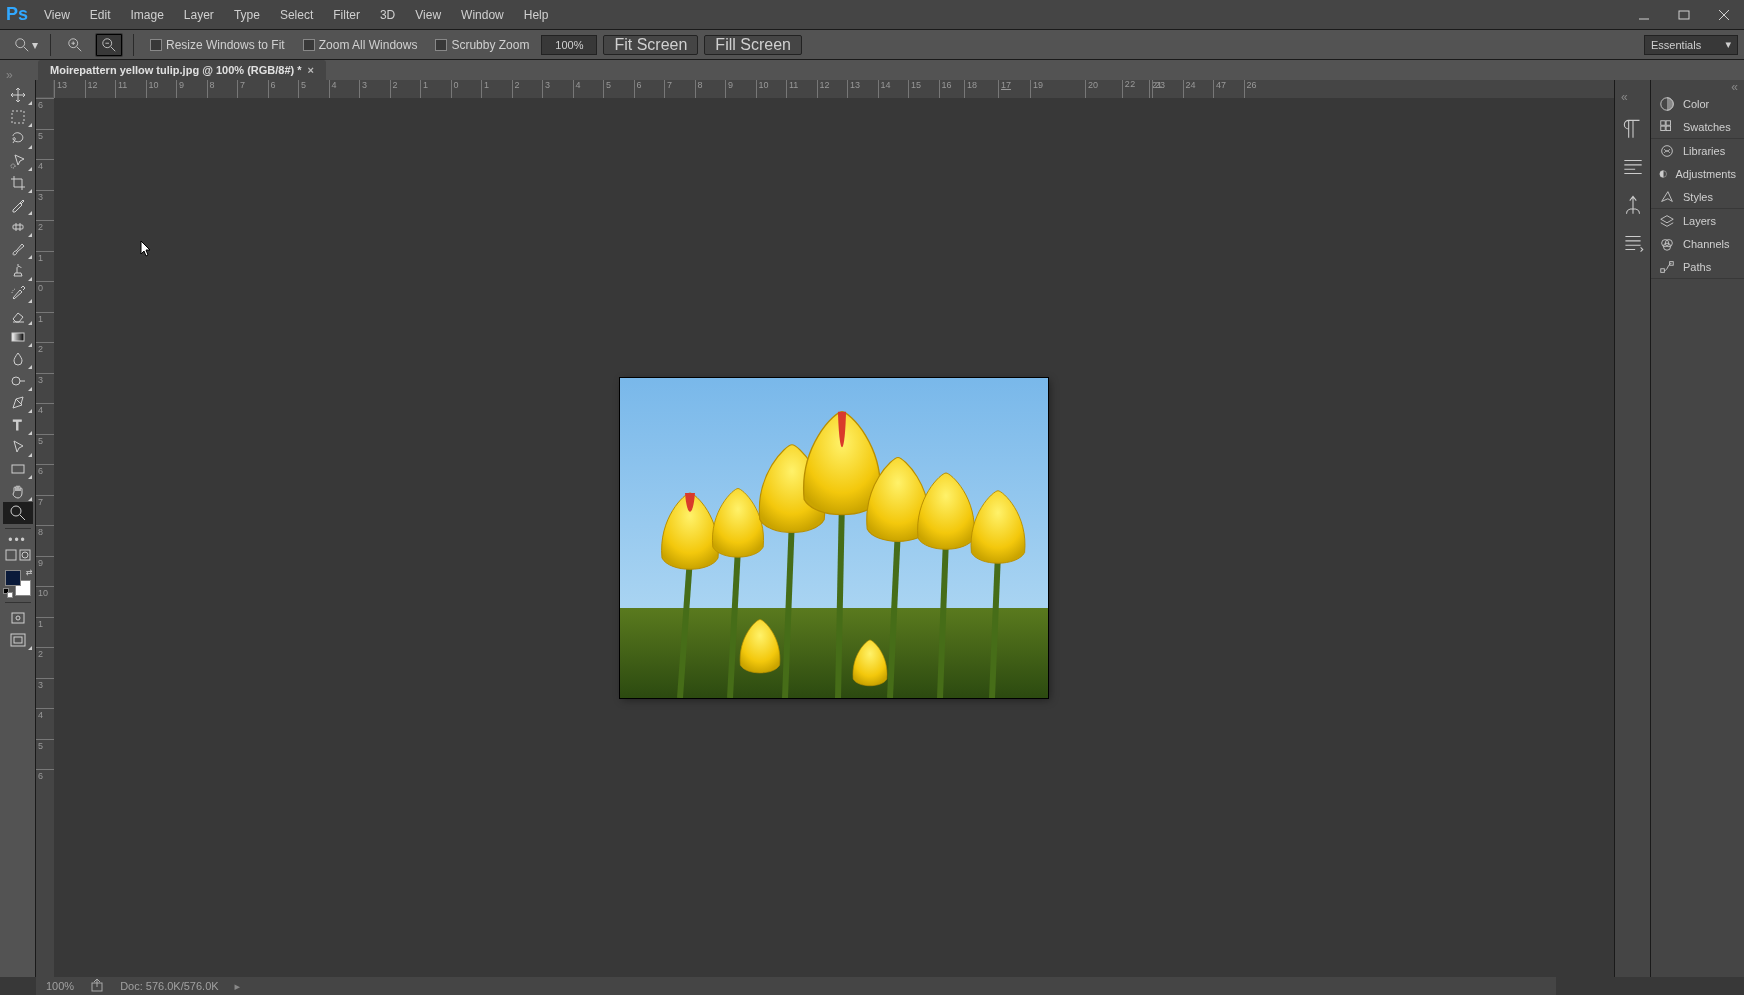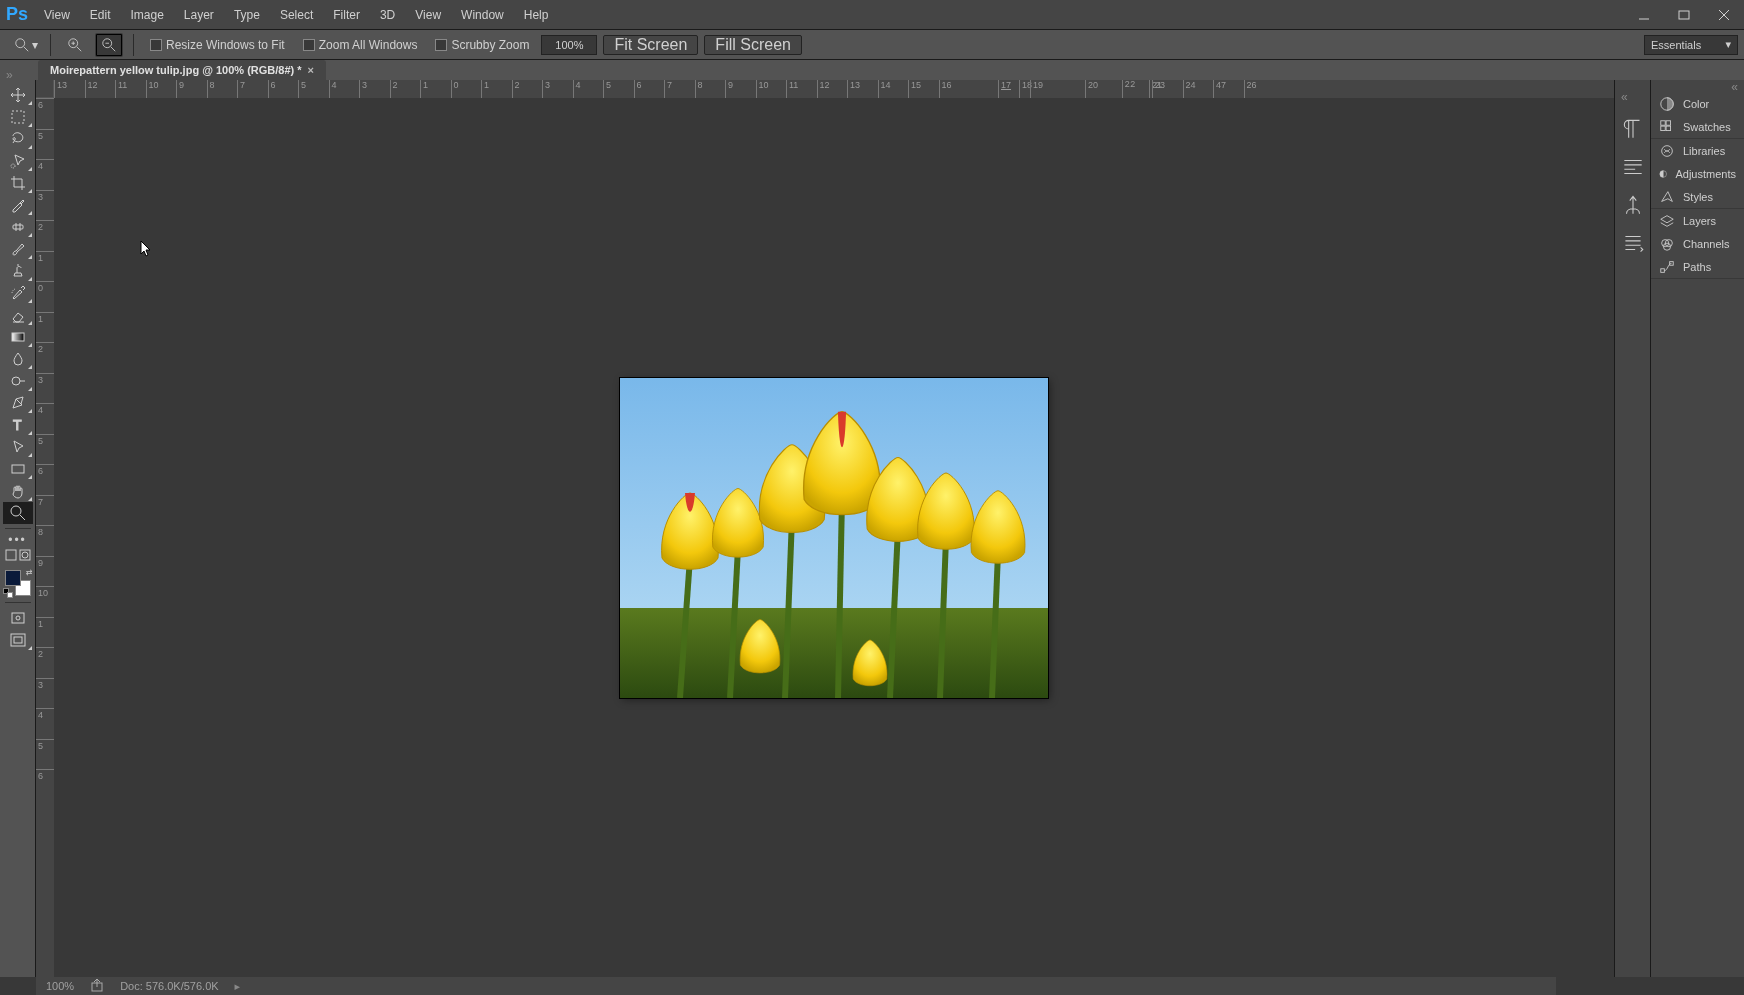--- a/index.html
+++ b/index.html
@@ -441,21 +441,21 @@
         <div class="tick" style="left: 640.5px;">8</div>
         <div class="tick" style="left: 671px;">9</div>
         <div class="tick" style="left: 701.5px;">10</div>
         <div class="tick" style="left: 732px;">11</div>
         <div class="tick" style="left: 762.5px;">12</div>
         <div class="tick" style="left: 793px;">13</div>
         <div class="tick" style="left: 823.5px;">14</div>
         <div class="tick" style="left: 854px;">15</div>
         <div class="tick" style="left: 884.5px;">16</div>
         <div class="tick" style="left: 944px; text-decoration: underline;">17</div>
-        <div class="tick" style="left: 965px; text-align: right;">18</div>
+        <div class="tick" style="left: 910px; text-align: right;">18</div>
         <div class="tick" style="left: 976px;">19</div>
         <div class="tick" style="left: 1031px;">20</div>
         <div class="tick" style="left: 1095px;">21</div>
         <div class="tick" style="left: 1067.5px; font-family: Liberation Mono, monospace;">22</div>
         <div class="tick" style="left: 1098px;">23</div>
         <div class="tick" style="left: 1128.5px;">24</div>
         <div class="tick" style="left: 1159px;">47</div>
         <div class="tick" style="left: 1189.5px;">26</div>
       </div>
     <div id="ruler-v">

